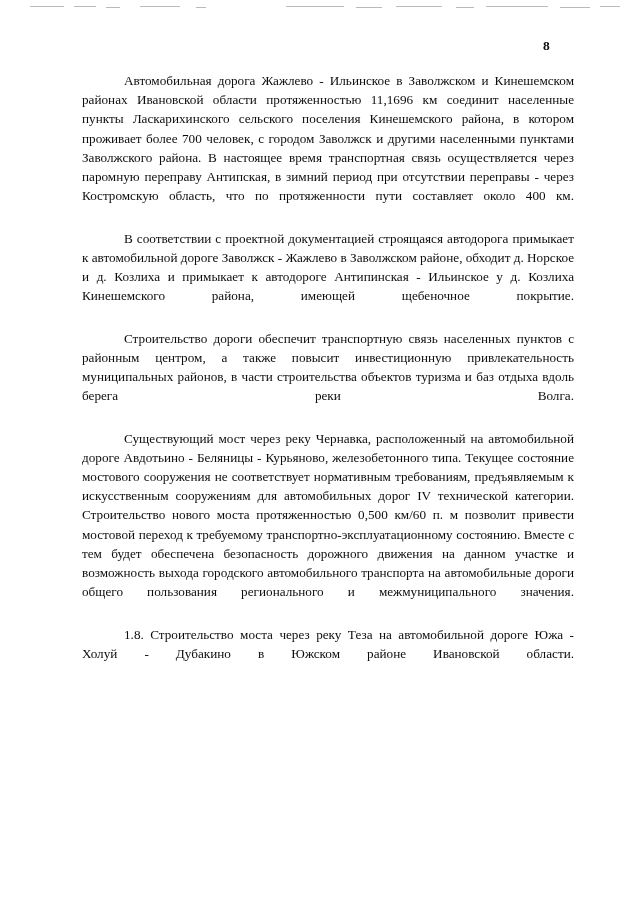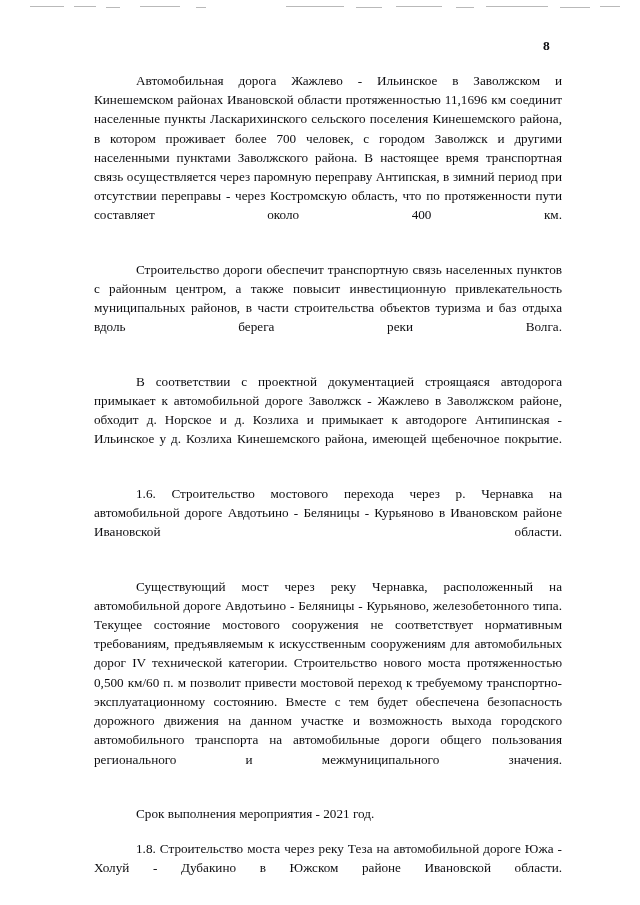--- a/index.html
+++ b/index.html
@@ -45,21 +45,21 @@
     margin-bottom: 17px;
   }
   .body-text {
     font-size: 13.2px;
     line-height: 1.455;
     text-align: justify;
     text-justify: inter-word;
     hyphens: none;
   }
   .body-text p {
-    margin: 16px;
+    margin: 4px;
     text-indent: 42px;
   }
   .body-text p.numbered {
     text-indent: 42px;
   }
   
   .body-text p::after {
     content: "";
     display: inline-block;
     width: 100%;
@@ -85,21 +85,19 @@
   <div class="speck" style="left:560px; top:7px;  width:30px; height:1px;"></div>
   <div class="speck" style="left:600px; top:6px;  width:20px; height:1px;"></div>
 </div>
 
 <div class="page">
 
   <div class="page-number">8</div>
 
   <div class="body-text">
     <p>Автомобильная дорога Жажлево - Ильинское в Заволжском и Кинешемском районах Ивановской области протяженностью 11,1696 км соединит населенные пункты Ласкарихинского сельского поселения Кинешемского района, в котором проживает более 700 человек, с городом Заволжск и другими населенными пунктами Заволжского района. В настоящее время транспортная связь осуществляется через паромную переправу Антипская, в зимний период при отсутствии переправы - через Костромскую область, что по протяженности пути составляет около 400 км.</p>
+    <p>В соответствии с проектной документацией строящаяся автодорога примыкает к автомобильной дороге Заволжск - Жажлево в Заволжском районе, обходит д. Норское и д. Козлиха и примыкает к автодороге Антипинская - Ильинское у д. Козлиха Кинешемского района, имеющей щебеночное покрытие.</p>
     <p>Строительство дороги обеспечит транспортную связь населенных пунктов с районным центром, а также повысит инвестиционную привлекательность муниципальных районов, в части строительства объектов туризма и баз отдыха вдоль берега реки Волга.</p>
-    <p>В соответствии с проектной документацией строящаяся автодорога примыкает к автомобильной дороге Заволжск - Жажлево в Заволжском районе, обходит д. Норское и д. Козлиха и примыкает к автодороге Антипинская - Ильинское у д. Козлиха Кинешемского района, имеющей щебеночное покрытие.</p>
-    <p class="numbered">1.6. Строительство мостового перехода через р. Чернавка на автомобильной дороге Авдотьино - Беляницы - Курьяново в Ивановском районе Ивановской области.</p>
     <p>Существующий мост через реку Чернавка, расположенный на автомобильной дороге Авдотьино - Беляницы - Курьяново, железобетонного типа. Текущее состояние мостового сооружения не соответствует нормативным требованиям, предъявляемым к искусственным сооружениям для автомобильных дорог IV технической категории. Строительство нового моста протяженностью 0,500 км/60 п. м позволит привести мостовой переход к требуемому транспортно-эксплуатационному состоянию. Вместе с тем будет обеспечена безопасность дорожного движения на данном участке и возможность выхода городского автомобильного транспорта на автомобильные дороги общего пользования регионального и межмуниципального значения.</p>
-    <p class="no-stretch">Срок выполнения мероприятия - 2021 год.</p>
     <p class="numbered">1.8. Строительство моста через реку Теза на автомобильной дороге Южа - Холуй - Дубакино в Южском районе Ивановской области.</p>
   </div>
 
 </div>
 
 </body></html>

